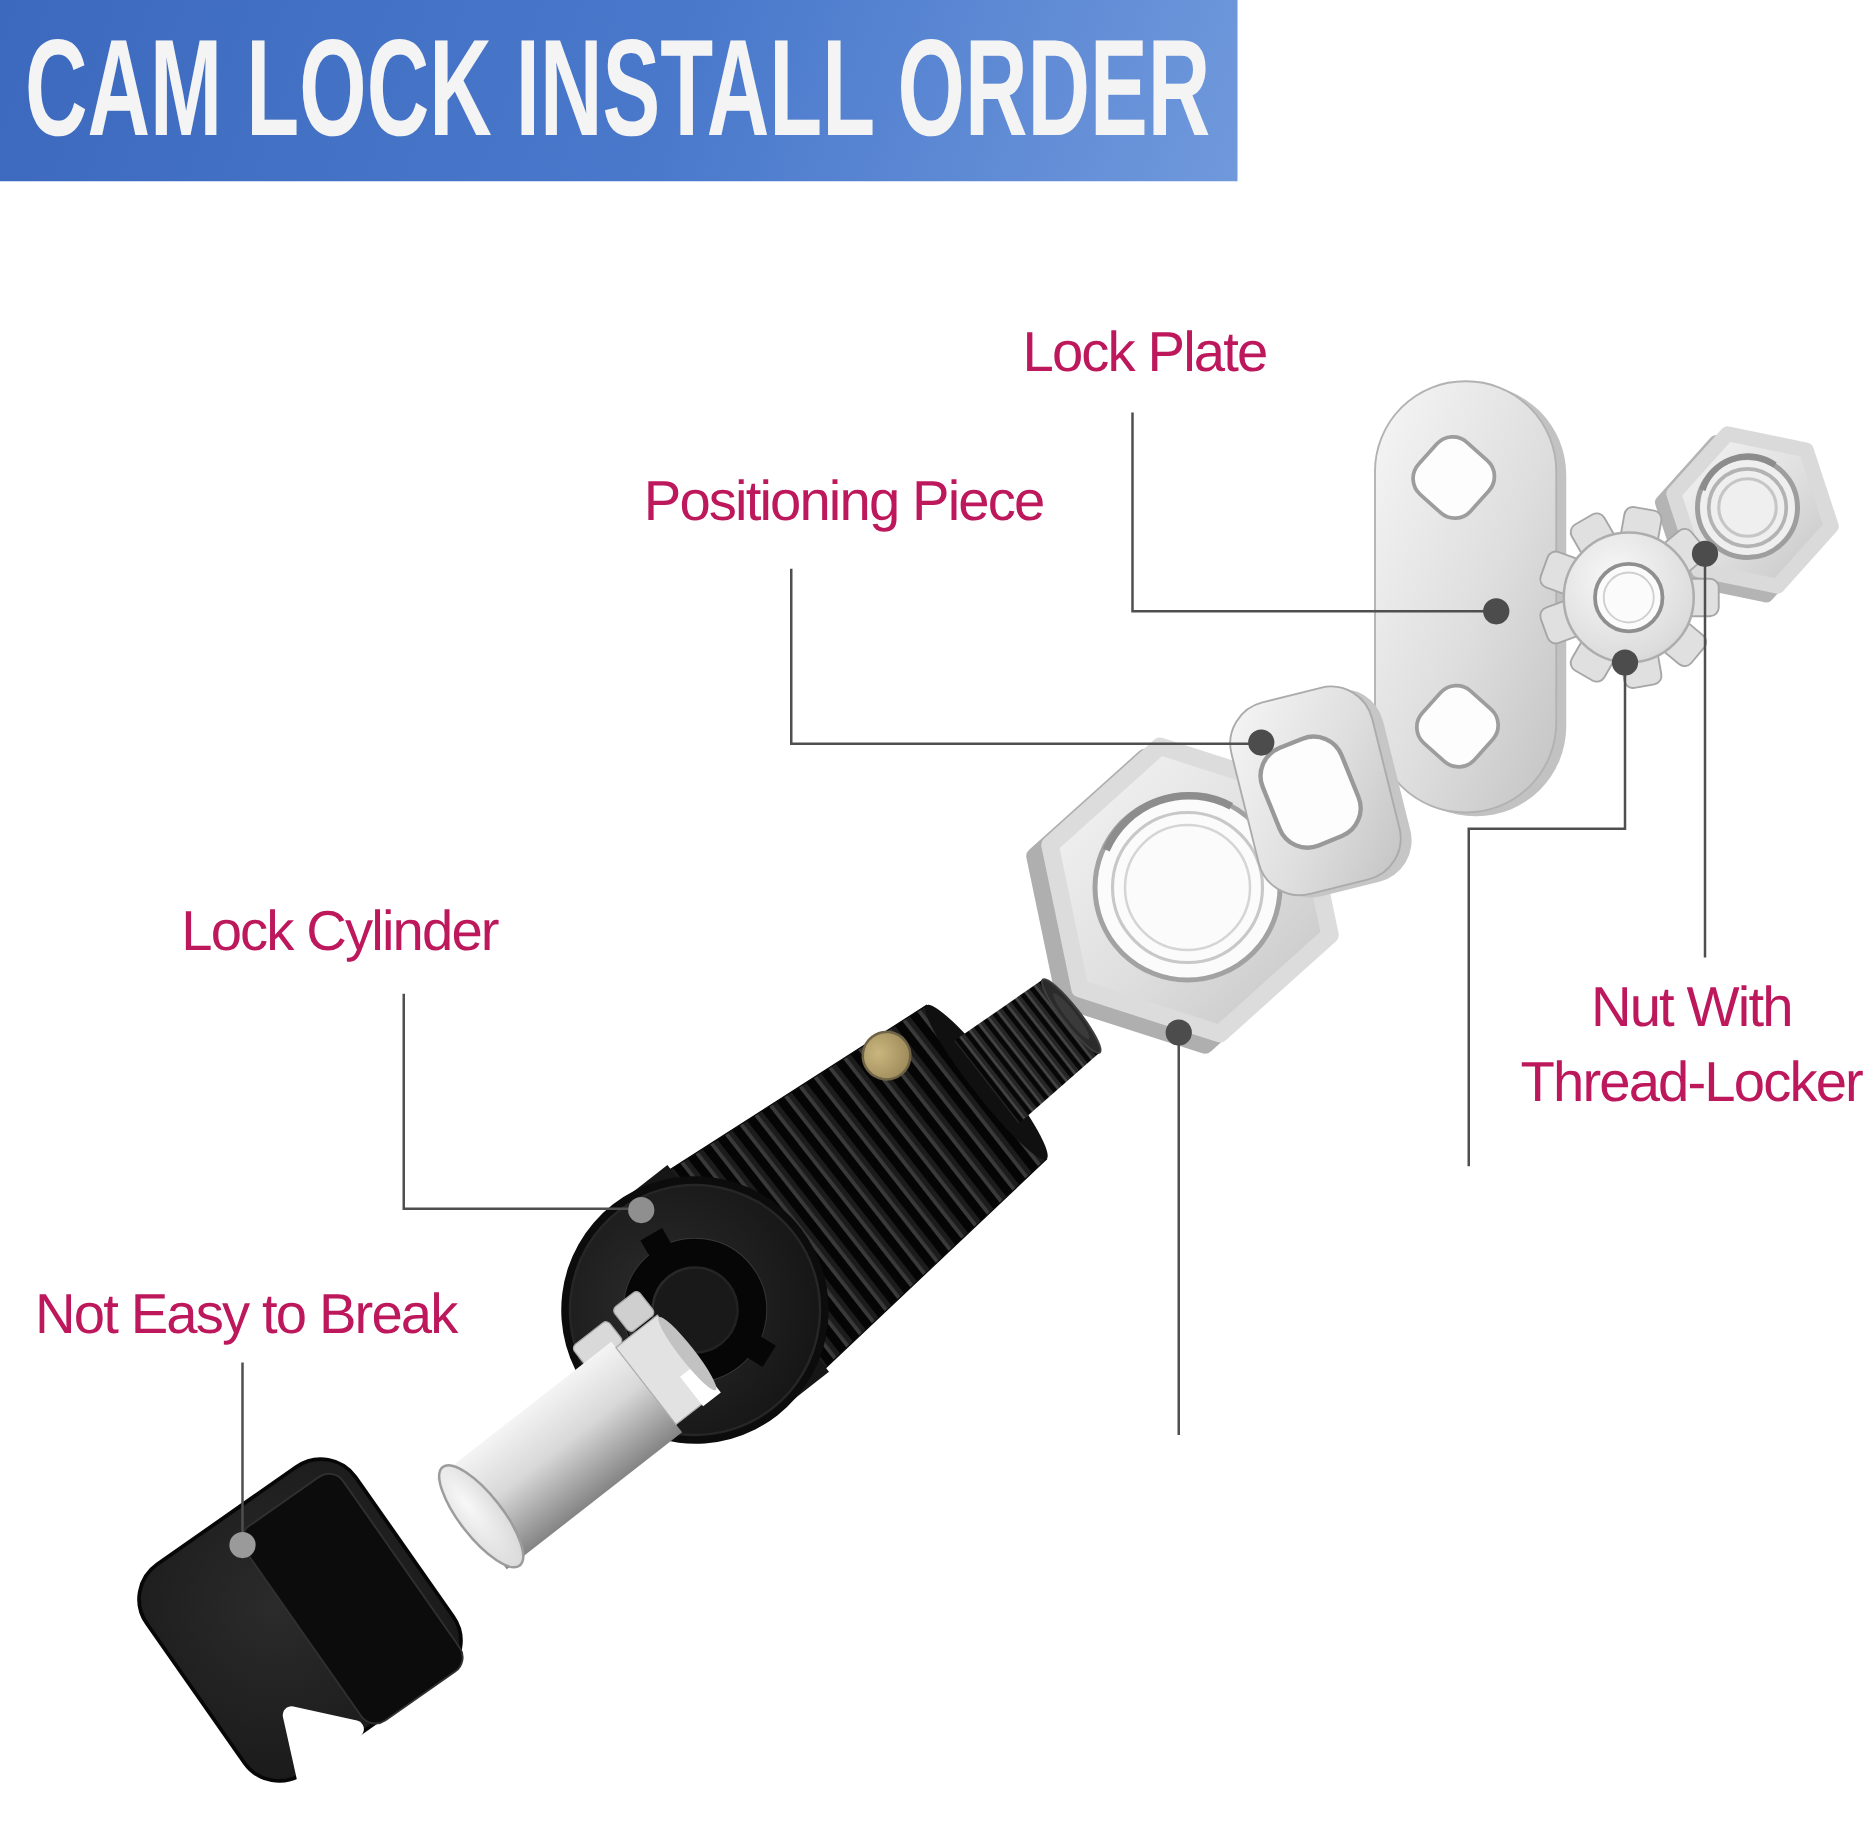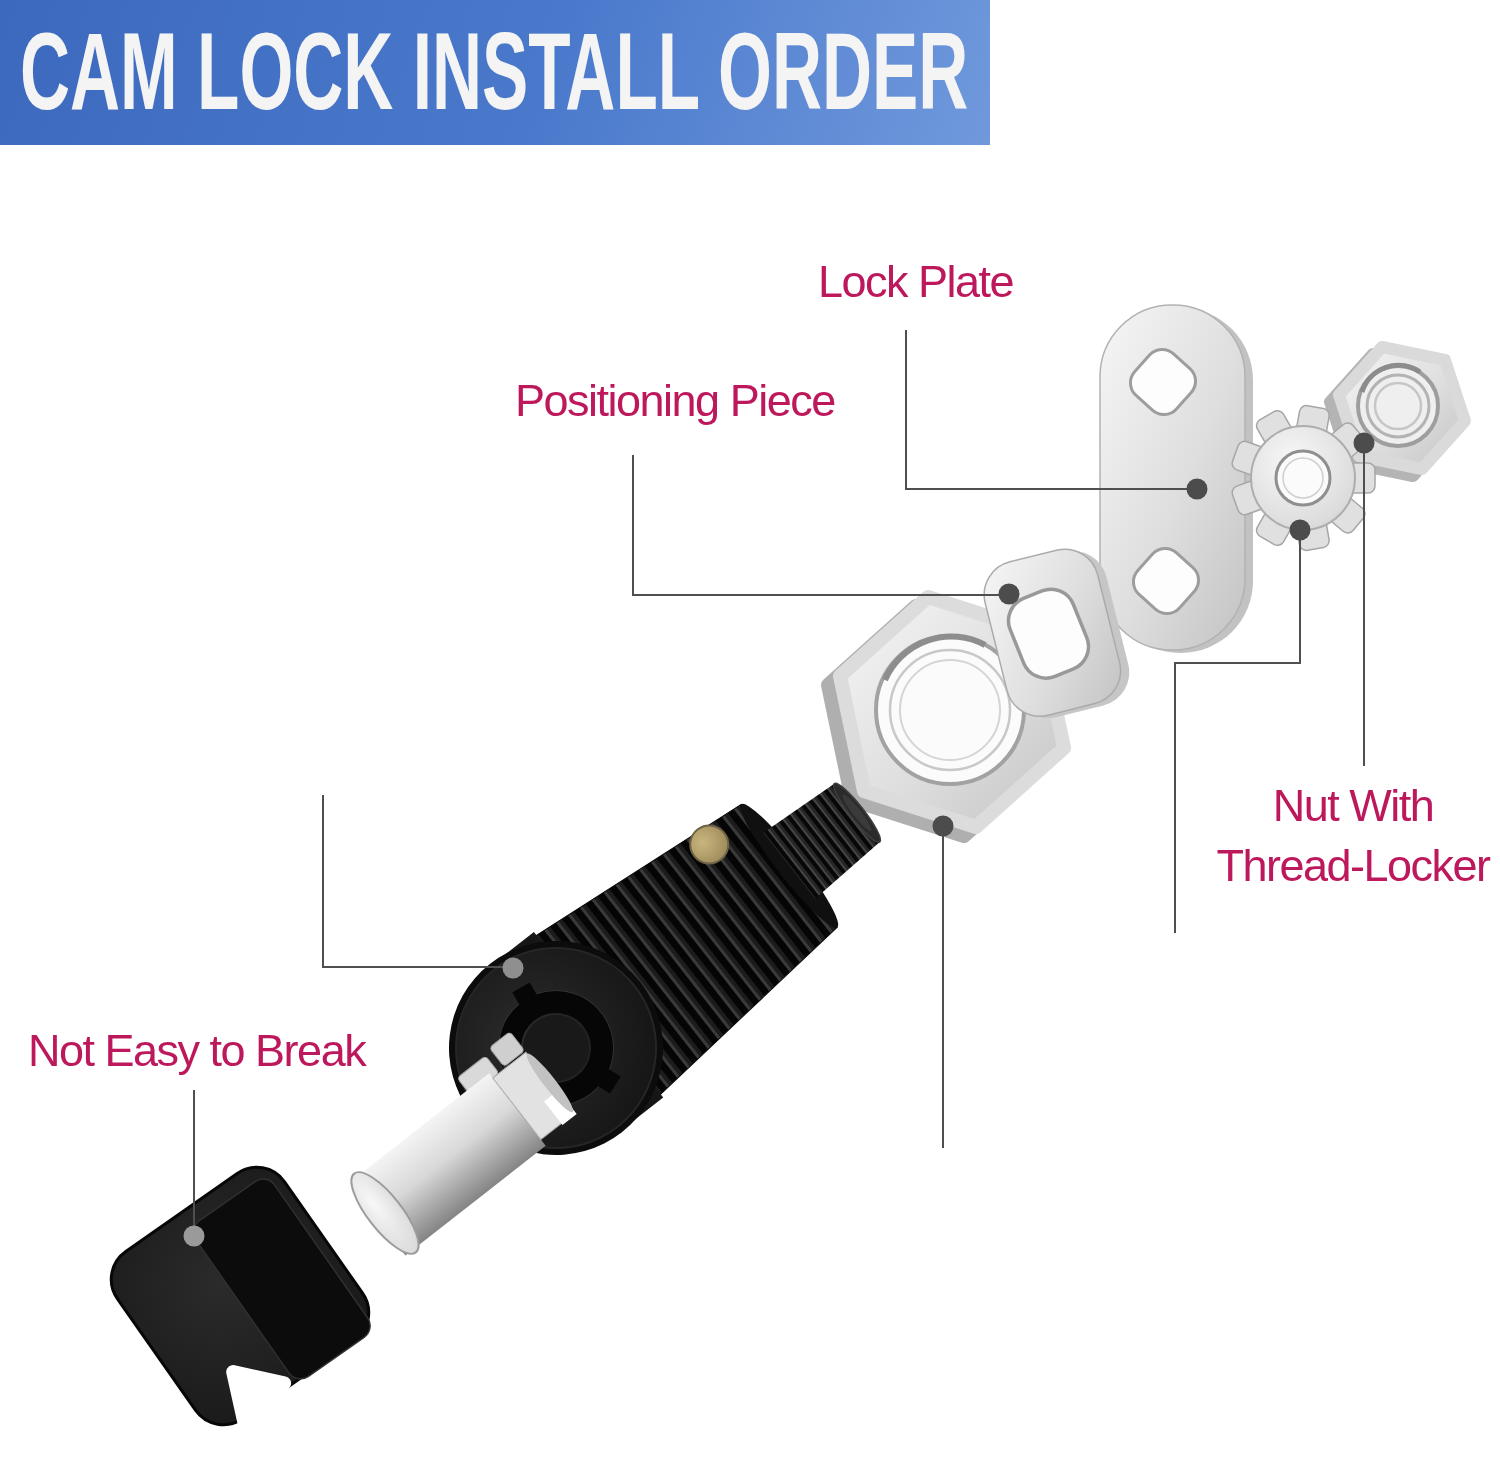--- a/index.html
+++ b/index.html
@@ -176,19 +176,20 @@
       <circle cx="1364" cy="443" r="10.5" fill="#4c4c4c"></circle>
       <circle cx="1300" cy="530" r="10.5" fill="#4c4c4c"></circle>
       <circle cx="943" cy="826" r="10.5" fill="#4c4c4c"></circle>
       <circle cx="513" cy="968" r="10.5" fill="#8f8f8f"></circle>
       <circle cx="194" cy="1236" r="10.5" fill="#9a9a9a"></circle>
     </g>
   </svg>
 
   <div class="callout" style="left:818px;top:259px;">Lock Plate</div>
   <div class="callout" style="left:468px;top:378px;margin-left:47px;">Positioning Piece</div>
+  <div class="callout" style="left:145px;top:722px;">Lock Cylinder</div>
   <div class="callout centered" style="left:1353px;top:776px;">
     <div>Nut With</div>
     <div>Thread-Locker</div>
   </div>
   <div class="callout" style="left:28px;top:1028px;">Not Easy to Break</div>
 
 </div>
 
 </body></html>

